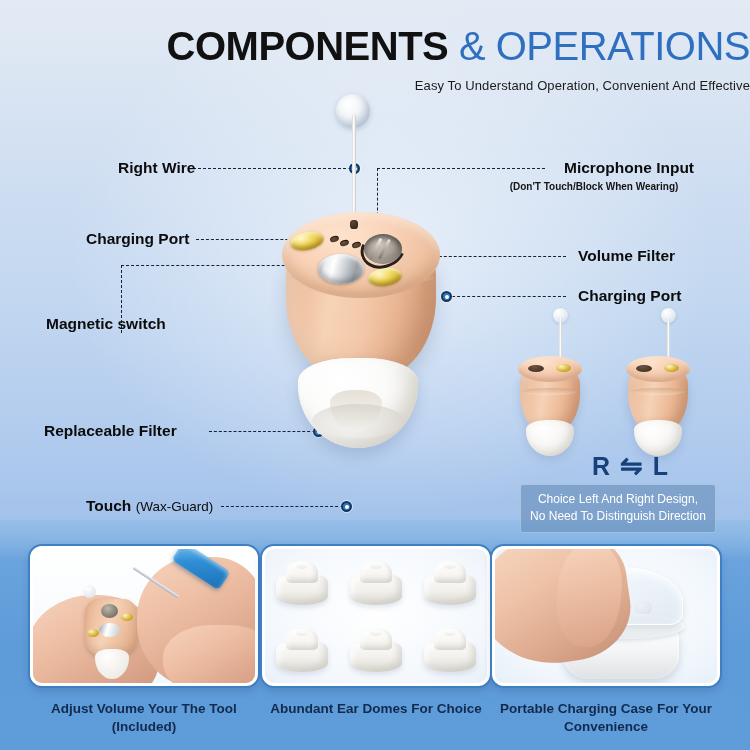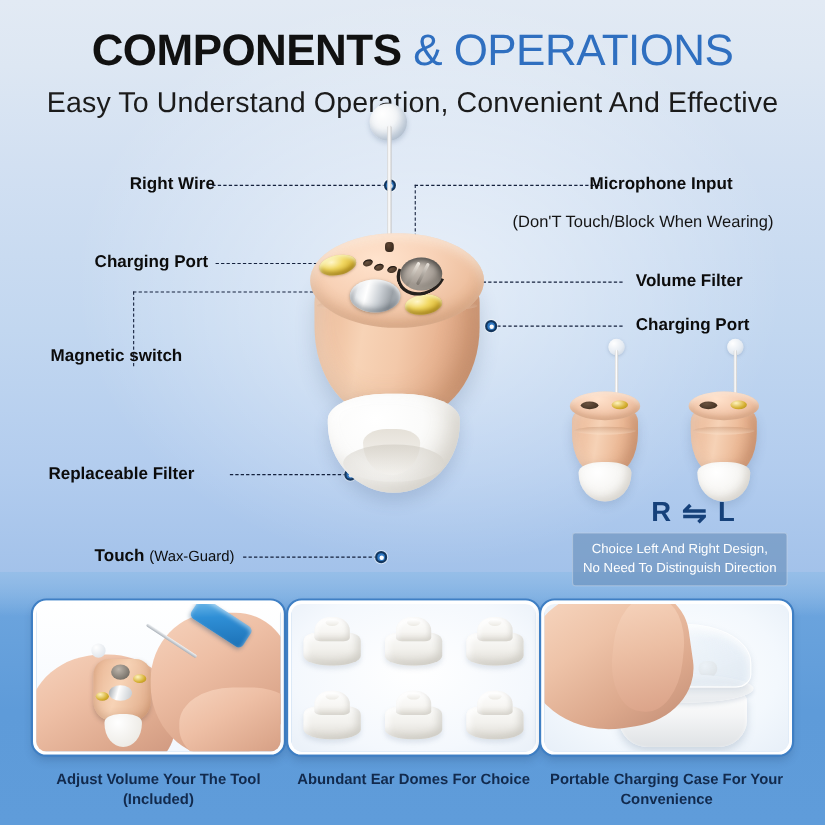--- a/index.html
+++ b/index.html
@@ -24,33 +24,33 @@
   #lowerband {
     position:absolute; left:0; top:520px; width:750px; height:230px;
     background:linear-gradient(to bottom, #7fb0e2 0%, #6aa3dd 18%, #5e9bd9 55%, #5f9cda 100%);
   }
   #lowerband:before{
     content:""; position:absolute; left:0; top:0; width:750px; height:40px;
     background:linear-gradient(to bottom, rgba(150,190,232,1), rgba(127,176,226,0));
   }
 
   
-  .header { position:absolute; left:0; top:0; width:750px; text-align:center; }
+  .header { position:absolute; left:0; top:0; width:750px; text-align:right; }
   .title { font-size:40px; font-weight:bold; letter-spacing:-0.5px; line-height:1; padding-top:26px; white-space:nowrap; }
   .t-black { color:#111111; }
   .t-blue  { color:#2f6fc0; font-weight:normal; }
-  .subtitle { font-size:26px; color:#1b1b1b; padding-top:12px; letter-spacing:0.1px; }
+  .subtitle { font-size:13px; color:#1b1b1b; padding-top:12px; letter-spacing:0.1px; }
 
   
   .label {
     position:absolute; font-size:15.5px; font-weight:bold; color:#0c0c0c;
     white-space:nowrap; line-height:1.15;
   }
   .label .sub-inline { font-weight:normal; font-size:13.5px; }
-  .label .sub2 { display:block; font-weight:normal; font-size:15px; color:#141414; margin-top:16px; }
+  .label .sub2 { display:block; font-weight:bold; font-size:10px; color:#141414; margin-top:4px; }
 
   
   .lead {
     position:absolute; height:0;
     border-top:1.6px dashed #14213d;
   }
   .leadv {
     position:absolute; width:0;
     border-left:1.6px dashed #14213d;
   }
@@ -430,21 +430,21 @@
 
   <div class="label" style="left:44px; top:422px;">
     <span>Replaceable Filter</span>
   </div>
 
   <div class="label" style="left:86px; top:497px;">
     <span>Touch</span>
     <span class="sub-inline">(Wax-Guard)</span>
   </div>
 
-  <div class="label" style="left:536px; top:159px;">
+  <div class="label" style="left:564px; top:159px;">
     <span>Microphone Input</span>
     <span class="sub2" style="text-align:center; margin-left:-70px;">(Don'T Touch/Block When Wearing)</span>
   </div>
 
   <div class="label" style="left:578px; top:247px;">
     <span>Volume Filter</span>
   </div>
 
   <div class="label" style="left:578px; top:287px;">
     <span>Charging Port</span>

